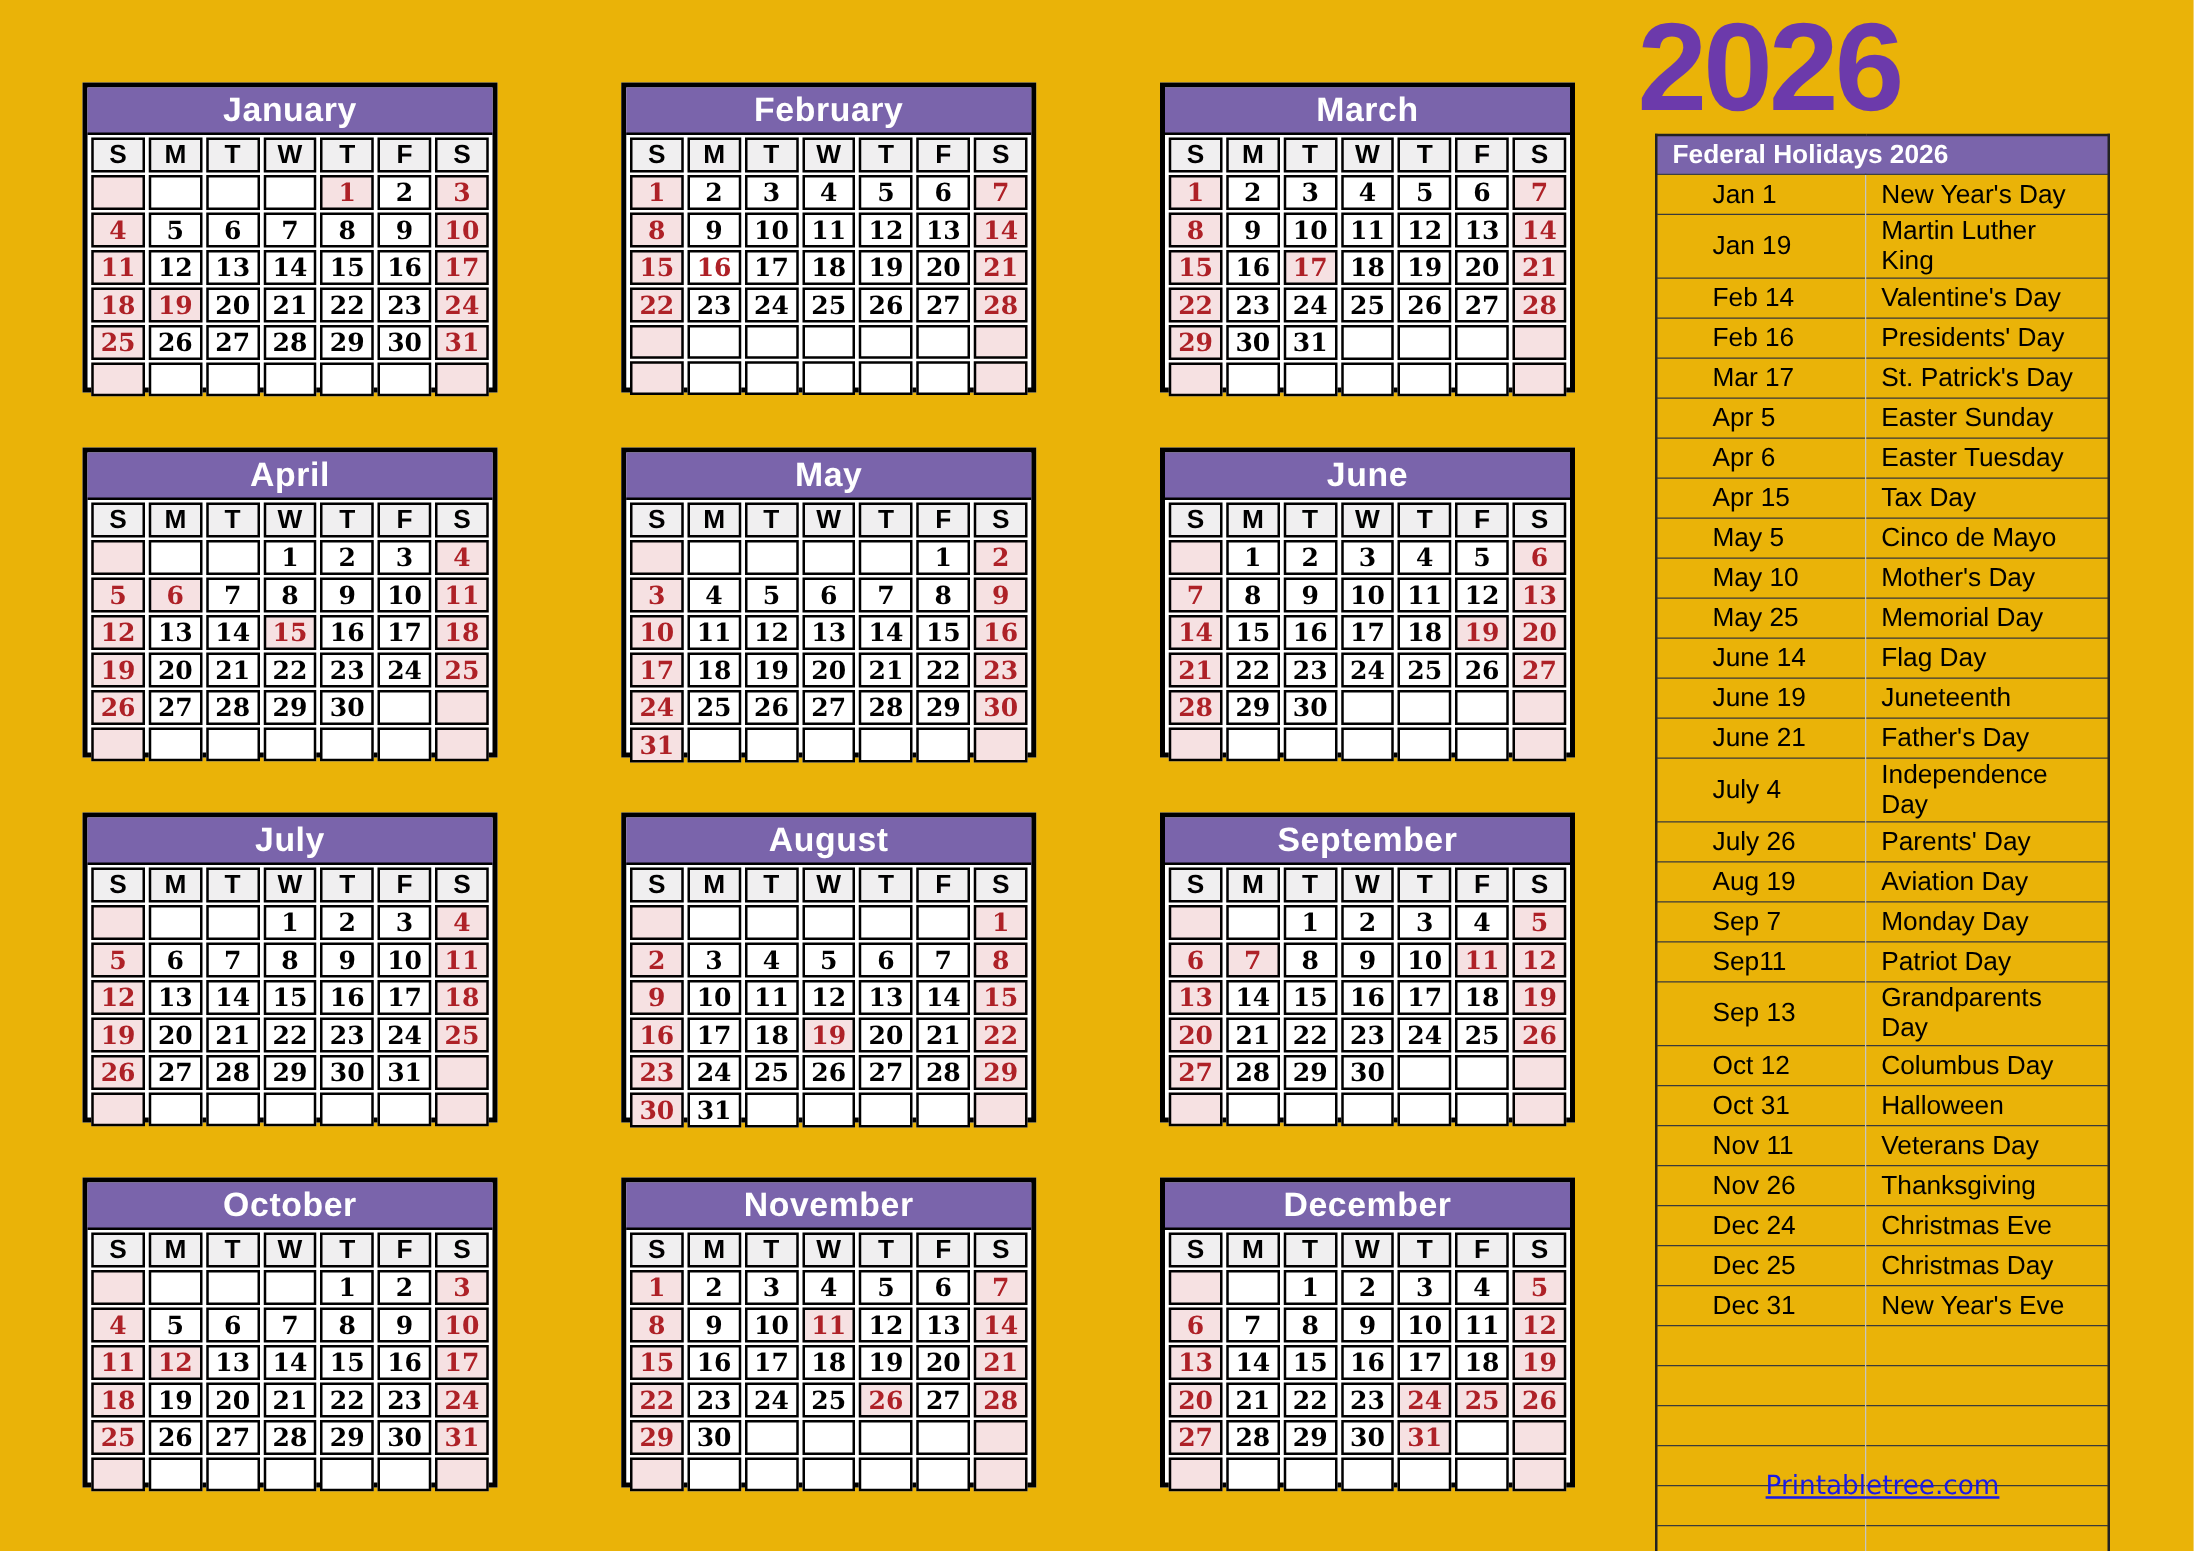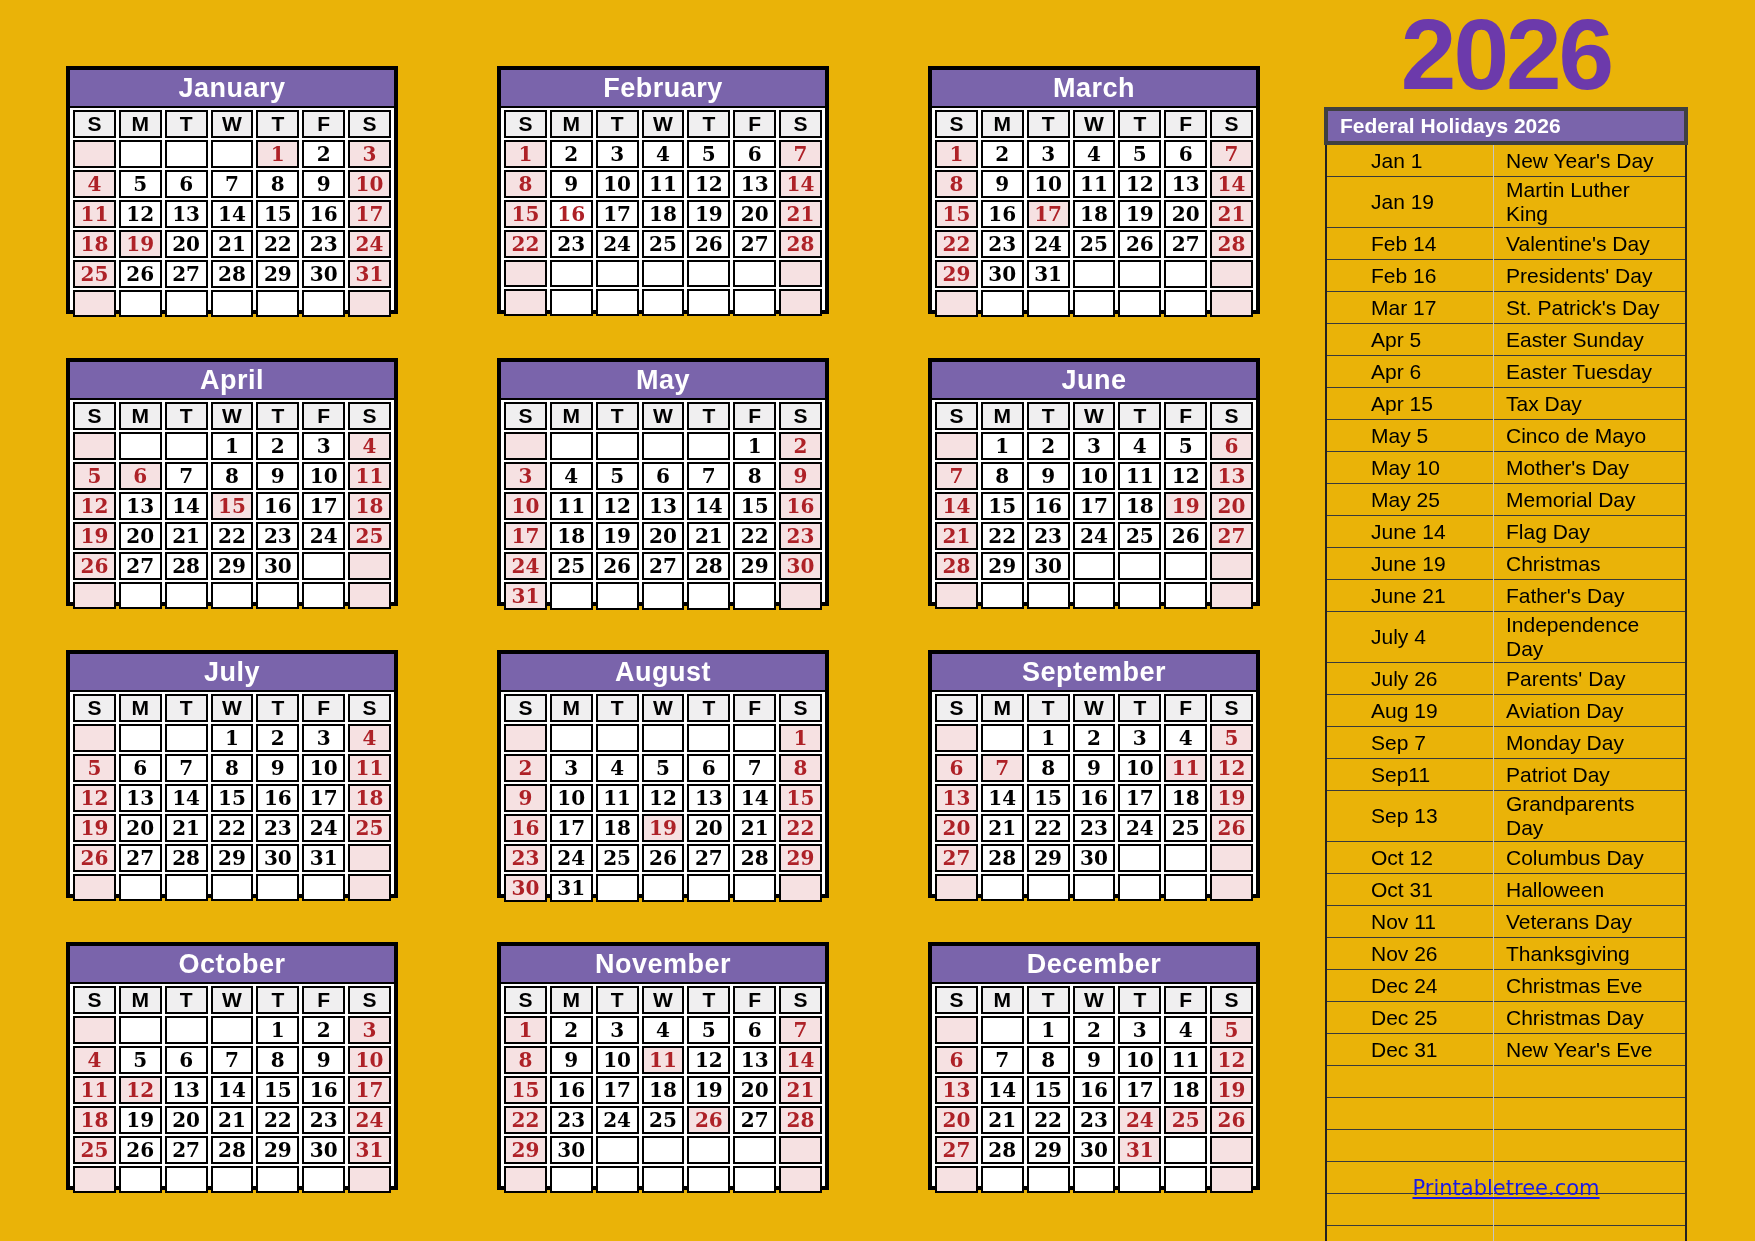--- a/index.html
+++ b/index.html
@@ -26,27 +26,27 @@
   .month-table th{border:2px solid #000;background:var(--hdrbg);font-size:21px;height:20px;
                   font-family:"Liberation Sans",sans-serif;font-weight:bold;color:#000;padding:0;}
   .month-table td{border:2px solid #000;text-align:center;height:23px;padding:0;
                   font-family:"DejaVu Serif","Liberation Serif",serif;font-weight:bold;
                   font-size:20px;color:#000;background:#fff;}
   .month-table td.we{background:var(--pink);color:var(--red);}
   .month-table td.hol{background:var(--pink);color:var(--red);}
   .month-table td.hol-text{color:var(--red);}
 
   
-  .year{position:absolute;left:1310px;top:4px;width:392px;text-align:center;
+  .year{position:absolute;left:1310px;top:4px;width:392px;
         font-size:100px;line-height:1.0;font-weight:bold;color:var(--year);
         letter-spacing:-3px;font-family:"Liberation Sans",sans-serif;}
   .holidays{position:absolute;left:1324px;top:107px;width:364px;
             border-collapse:collapse;border:2px solid #222;}
   .holidays th{background:var(--purple);color:#fff;font-size:21px;font-weight:bold;
-               text-align:left;padding:2px 12px;height:26px;border:4px solid #404040;}
+               text-align:left;padding:2px 12px;height:26px;border:1px solid #404040;}
   .holidays td{border-top:1px solid #3a3a3a;font-size:21px;color:#000;
                padding:1px 12px;height:29px;vertical-align:middle;
                font-family:"Liberation Sans",sans-serif;}
   .holidays td.hdate{width:110px;border-right:1px solid #c4c4c4;padding-left:44px;}
   .footer-link{position:absolute;left:1324px;top:1176px;width:364px;text-align:center;
                font-size:21px;color:var(--link);text-decoration:underline;cursor:pointer;
                font-family:"DejaVu Sans","Liberation Sans",sans-serif;}
 </style>
 </head>
 <body>
@@ -983,21 +983,21 @@
         <tr>
           <td class="hdate">May 25</td>
           <td>Memorial Day</td>
         </tr>
         <tr>
           <td class="hdate">June 14</td>
           <td>Flag Day</td>
         </tr>
         <tr>
           <td class="hdate">June 19</td>
-          <td>Christmas</td>
+          <td>Juneteenth</td>
         </tr>
         <tr>
           <td class="hdate">June 21</td>
           <td>Father's Day</td>
         </tr>
         <tr>
           <td class="hdate">July 4</td>
           <td>Independence Day</td>
         </tr>
         <tr>

